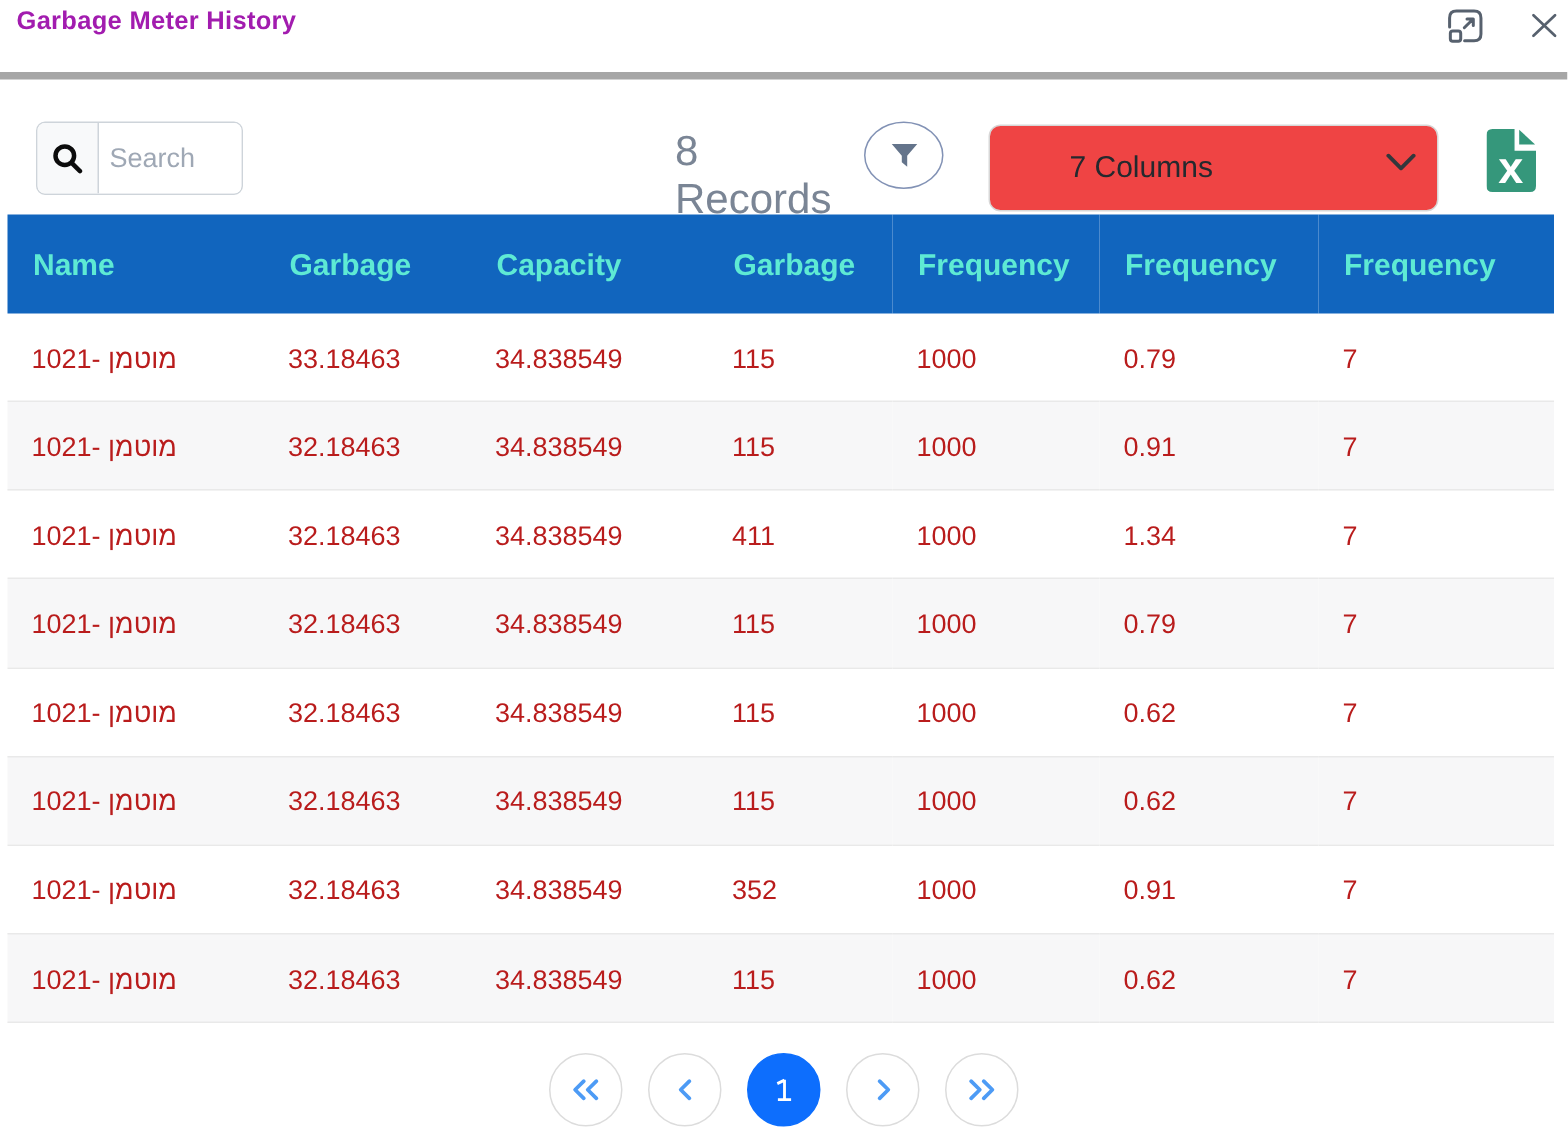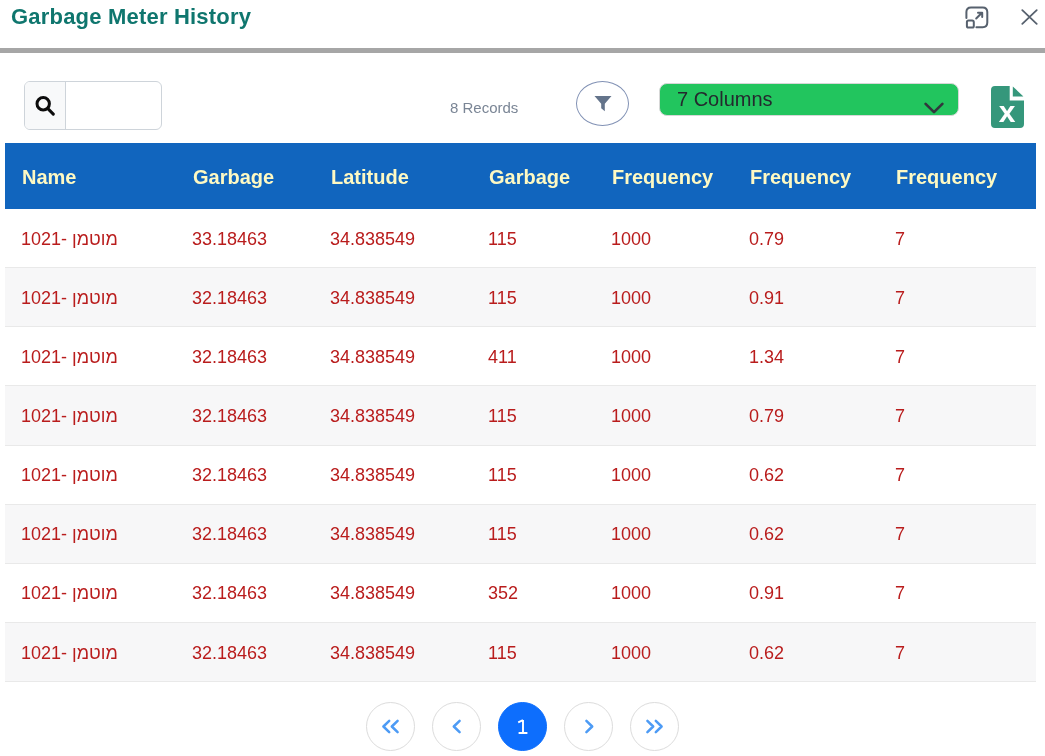--- a/index.html
+++ b/index.html
@@ -1,39 +1,39 @@
 <!DOCTYPE html>
 <html><head>
 <meta charset="utf-8">
 <style>
   html,body{margin:0;padding:0;}
   body{width:1045px;height:756px;background:#ffffff;font-family:"Liberation Sans",sans-serif;position:relative;overflow:hidden;}
   .abs{position:absolute;}
 
-  .title{left:11px;top:4px;font-size:22px;font-weight:bold;color:#0f766e;letter-spacing:0.2px;}
+  .title{left:11px;top:4px;font-size:17px;font-weight:bold;color:#a21caf;letter-spacing:0.2px;}
   .divider{left:0;top:48px;width:1045px;height:5px;background:#a6a6a6;}
 
   .icon-btn{color:#5b6570;}
 
   
   .searchwrap{left:24px;top:81px;width:138px;height:49px;border:1px solid #ced4da;border-radius:6px;display:flex;box-sizing:border-box;overflow:hidden;}
   .search-prepend{width:40px;background:#f8f9fa;border-right:1px solid #ced4da;display:flex;align-items:center;justify-content:center;}
   .search-input{flex:1;display:flex;align-items:center;padding-left:7px;color:#9fa8b5;font-size:18px;background:#fff;}
 
-  .records{left:450px;top:99px;width:120px;font-size:15px;font-weight:400;color:#7a8595;}
+  .records{left:450px;top:85px;width:120px;font-size:28px;font-weight:400;color:#7a8595;}
 
   .filterbtn{left:576px;top:81px;width:53px;height:45px;border:1px solid #8292b5;border-radius:50%;display:flex;align-items:center;justify-content:center;box-sizing:border-box;background:#fff;}
 
-  .dropdown{left:659px;top:83px;width:300px;height:33px;background:#22c55e;border:1px solid #d7d7d7;border-radius:8px;box-sizing:border-box;display:flex;align-items:center;}
+  .dropdown{left:659px;top:83px;width:300px;height:58px;background:#ef4444;border:1px solid #d7d7d7;border-radius:8px;box-sizing:border-box;display:flex;align-items:center;padding-left:36px;}
   .dropdown .lbl{margin-left:17px;font-size:20px;color:#24292e;}
   .dropdown svg{position:absolute;right:14px;top:18px;}
 
   
   table{position:absolute;left:5px;top:143px;width:1031px;border-collapse:collapse;table-layout:fixed;}
-  th{background:#1165be;color:#fef9c3;font-size:20px;font-weight:bold;text-align:left;padding:2px 0 0 17px;height:64px;vertical-align:middle;}
+  th{background:#1165be;color:#5eead4;font-size:20px;font-weight:bold;text-align:left;padding:2px 0 0 17px;height:64px;vertical-align:middle;}
   td{font-size:18px;color:#b91c1c;padding:2px 0 0 16px;height:56.15px;vertical-align:middle;}
   tr.g{background:#f7f7f8;}
   tbody tr td{border-top:1px solid #e9e9e9;}
   tbody tr:first-child td{border-top:none;}
   tbody tr:last-child td{border-bottom:1px solid #e9e9e9;}
 
   
   .pager{left:0;top:702px;width:1045px;display:flex;justify-content:center;gap:17px;}
   .pbtn{width:49px;height:49px;border-radius:50%;border:1px solid #dcdcdc;box-sizing:border-box;display:flex;align-items:center;justify-content:center;background:#fff;}
   .pbtn.active{background:#0d6efd;border-color:#0d6efd;color:#fff;font-size:20px;}
@@ -53,20 +53,21 @@
 
   <div class="abs divider"></div>
 
   <div class="abs searchwrap">
     <div class="search-prepend">
       <svg width="21" height="20" viewBox="0 0 21 20" fill="none" stroke="#0c0c0c" stroke-width="3" stroke-linecap="round">
         <circle cx="8.2" cy="7.8" r="6.2"></circle>
         <path d="M13.1 12.9 L18.3 18.1"></path>
       </svg>
     </div>
+    <div class="search-input">Search</div>
   </div>
 
   <div class="abs records">8 Records</div>
 
   <div class="abs filterbtn">
     <svg width="18" height="16" viewBox="0 0 18 16" fill="#64748b">
       <path d="M0.5 0 H17.5 L10.8 7.8 V15.2 L7.2 12.2 V7.8 Z"></path>
     </svg>
   </div>
 
@@ -90,21 +91,21 @@
       <col style="width:158px">
       <col style="width:123px">
       <col style="width:138px">
       <col style="width:146px">
       <col style="width:157px">
     </colgroup>
     <thead>
       <tr>
         <th>Name</th>
         <th>Garbage</th>
-        <th>Latitude</th>
+        <th>Capacity</th>
         <th>Garbage</th>
         <th>Frequency</th>
         <th>Frequency</th>
         <th>Frequency</th>
       </tr>
     </thead>
     <tbody>
       <tr>
         <td>1021- מוטמן</td>
         <td>33.18463</td>

